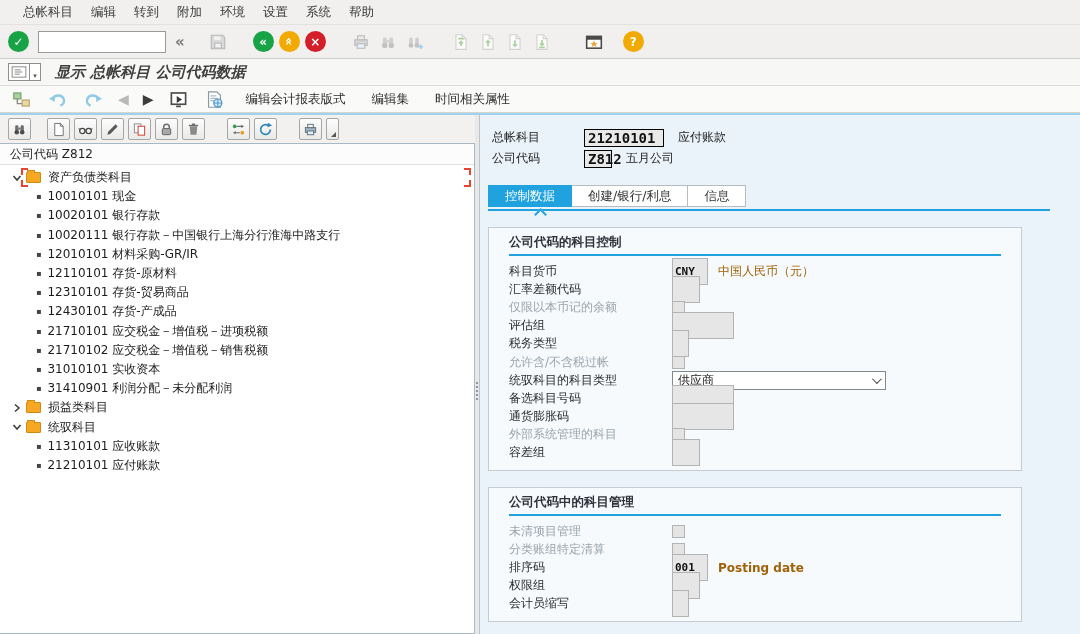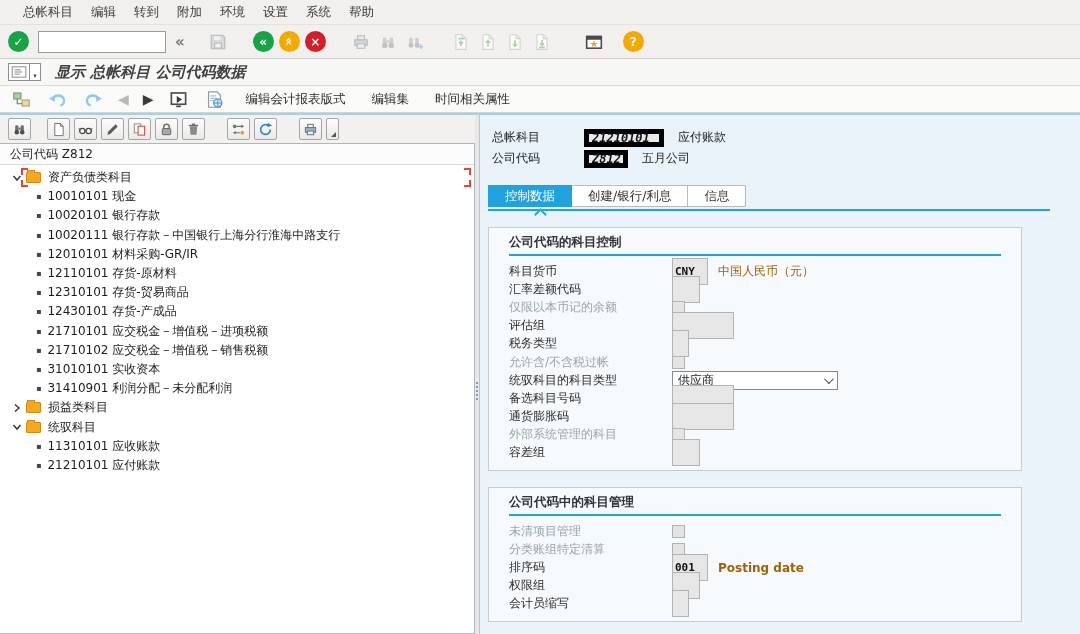--- a/index.html
+++ b/index.html
@@ -66,43 +66,43 @@
 
   
   .splitter { width:4px; flex:0 0 auto; background:#e9e8e7; position:relative; }
   .splitter .dots { position:absolute; top:265px; left:0; width:4px; }
   .splitter .dots i { display:block; width:2px; height:2px; background:#8a9aa5; margin:2px auto; }
 
   
   .rightcol { flex:1 1 auto; background:#eaf3fa; border-left:1px solid #b9c6cf; padding-top:12px; min-width:0; overflow:hidden; }
   .hrow { display:flex; align-items:center; height:21px; margin-left:12px; }
   .hlabel { width:92px; font-size:12px; color:#222; }
-  .hfld { height:18px; background:#e9e9e9; border:5px solid #000000; font-family:"DejaVu Sans Mono","Liberation Mono",monospace; font-size:12px; font-weight:600; color:#111; display:flex; align-items:center; padding:0 3px;font-style:italic; }
-  .hfld.w80 { width:80px; } .hfld.w44 { width:44px; }
+  .hfld { height:18px; background:#e9e9e9; border:1px solid #000000; font-family:"DejaVu Sans Mono","Liberation Mono",monospace; font-size:14px; font-weight:600; color:#111; display:flex; align-items:center; padding:0 3px; }
+  .hfld.w80 { width:80px; } .hfld.w44 { width:28px; }
   .hdesc { margin-left:14px; font-size:12px; color:#222; }
 
   .tabs { display:flex; margin:16px 0 0 8px; }
   .tab { height:22px; padding:0 16px; display:flex; align-items:center; font-size:12.5px; border:1px solid #b5bcc2; border-left:none; background:#fff; color:#333; cursor:default; }
   .tab:first-child { border-left:1px solid #b5bcc2; }
   .tab.active { background:#1fa2dd; border-color:#1fa2dd; color:#fff; }
   .tabline { height:2px; background:#1fa2dd; margin:2px 30px 0 8px; position:relative; }
   .tabnotch { position:absolute; left:48px; top:1px; width:9px; height:9px; background:#eaf3fa; border-left:2px solid #1fa2dd; border-top:2px solid #1fa2dd; transform:rotate(45deg); }
 
   .sbox { background:#f6fafd; border:1px solid #c6ccd2; margin:16px 58px 14px 8px; padding:2px 20px 8px; }
   .stitle { font-size:12.5px; font-weight:bold; color:#30343a; padding:4px 0 3px; }
   .shr { height:2px; background:#1fa2dd; margin-bottom:6px; }
   .frow { display:flex; align-items:center; height:18.2px; }
   .flabel { width:163px; font-size:12px; color:#2b2b2b; white-space:nowrap; }
   .flabel.dis { color:#9aa5ab; }
   .fld { height:27px; background:#e6e6e6; border:1px solid #b3b3b3; font-family:"DejaVu Sans Mono","Liberation Mono",monospace; font-size:11px; font-weight:600; color:#111; display:flex; align-items:center; padding:0 2px; }
   .w17 { width:17px; } .w28 { width:28px; } .w36 { width:36px; } .w62 { width:62px; }
   .cb { width:13px; height:13px; background:#e4e4e4; border:1px solid #b3b3b3; flex:0 0 auto; }
   .fdesc { margin-left:10px; font-size:12px; color:#a16207; }
   .fdesc.bold { font-weight:bold; }
-  .sel { height:19px; width:166px; background:#fff; border:1px solid #80898f; font-size:12px; color:#222; display:flex; align-items:center; justify-content:space-between; padding:0 6px 0 5px; }
+  .sel { height:19px; width:214px; background:#fff; border:1px solid #80898f; font-size:12px; color:#222; display:flex; align-items:center; justify-content:space-between; padding:0 6px 0 5px; }
   .sel .carat { width:7px; height:7px; border-right:1.6px solid #444; border-bottom:1.6px solid #444; transform:rotate(45deg) translateY(-2px); }
 </style>
 </head>
 <body>
 
 <div class="window">
 
   <div class="menubar">
     <div class="menu-item">总帐科目</div>
     <div class="menu-item">编辑</div>

